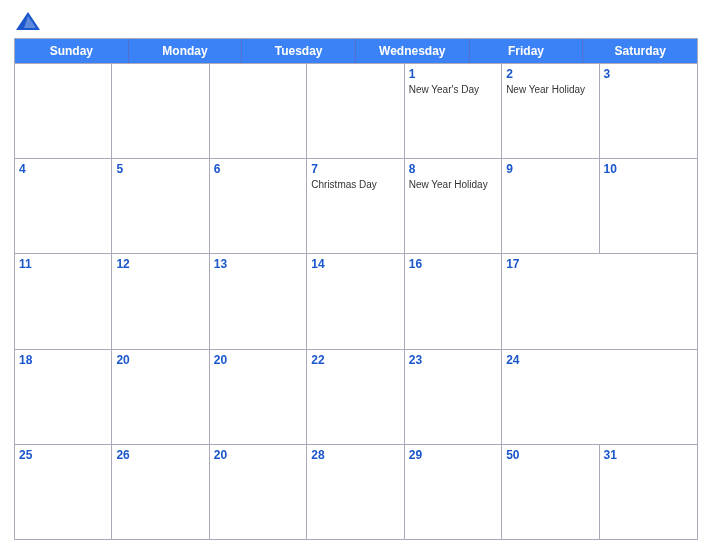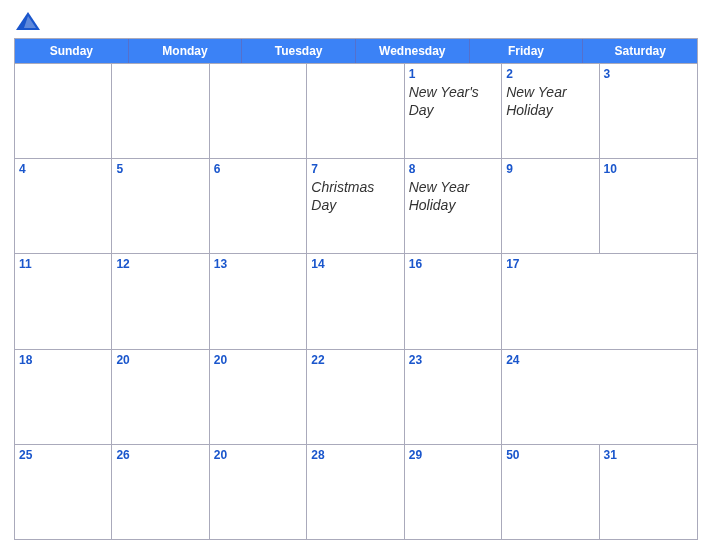--- a/index.html
+++ b/index.html
@@ -102,24 +102,23 @@
     .day-num {
       font-size: 12px;
       font-weight: bold;
       color: #1a56cc;
       margin-bottom: 2px;
     }
     .day-num.empty {
       color: transparent;
     }
     .day-event {
-      font-size: 14px;
+      font-size: 10px;
       color: #333;
       line-height: 1.3;
-      font-style: italic;
     }
   </style>
 </head>
 <body>
 
 <div class="page">
   <div class="top-bar">
     <div class="logo">
       <svg class="logo-icon" viewBox="0 0 28 24" xmlns="http://www.w3.org/2000/svg">
         <polygon points="14,2 26,20 2,20" fill="#1a56cc"></polygon>

